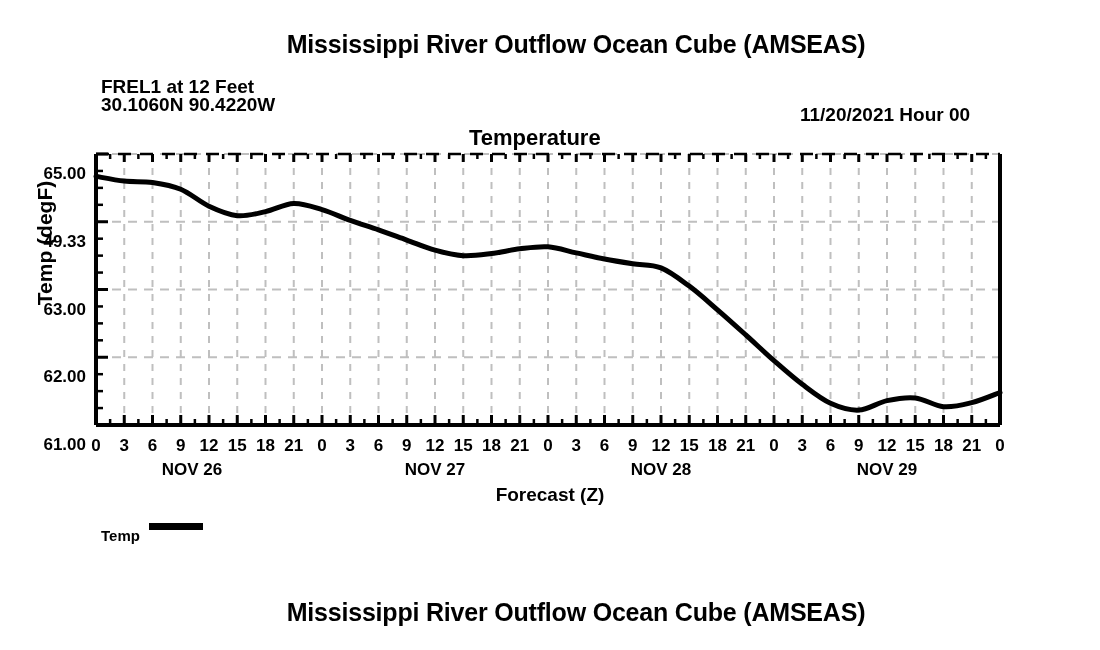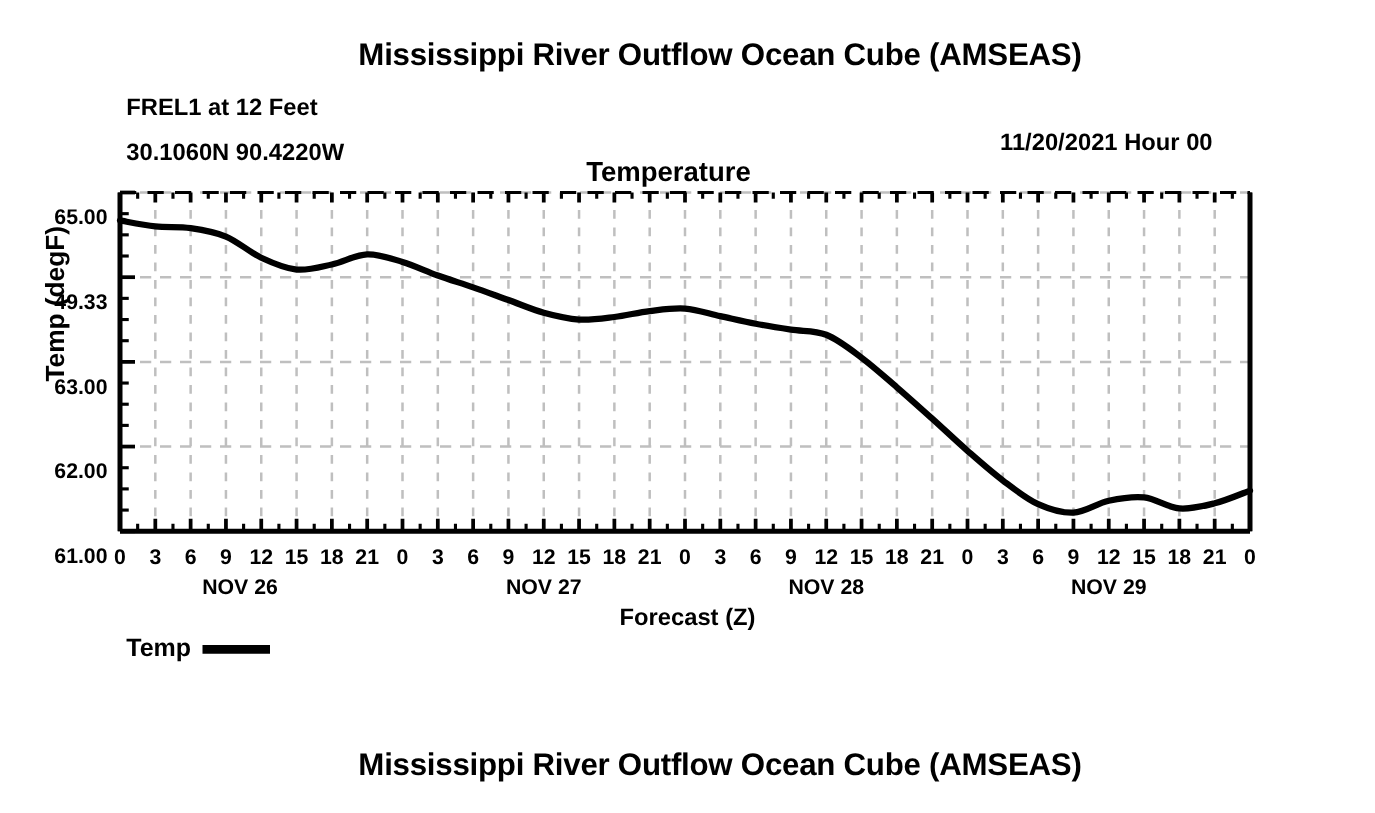--- a/index.html
+++ b/index.html
@@ -34,21 +34,21 @@
   #title-top { top: 30px; }
   #title-bottom { top: 598px; }
 
   .hdr-line {
     position: absolute;
     font-size: 19px;
     font-weight: bold;
     white-space: nowrap;
   }
   #hdr-station { left: 101px; top: 76px; }
-  #hdr-coords  { left: 101px; top: 112px; text-align: center; }
+  #hdr-coords  { left: 101px; top: 94px; text-align: center; }
   #hdr-param   { left: 469px; top: 101px; font-size: 22px; margin-top: 24px; }
   #hdr-date    { left: 800px; top: 104px; }
 
   #ylabel {
     position: absolute;
     left: -40px;
     top: 231px;
     width: 170px;
     text-align: center;
     font-size: 21px;
@@ -122,23 +122,24 @@
 
   #legend {
     position: absolute;
     left: 101px;
     top: 509px;
     display: flex;
     align-items: center;
     gap: 9px;
   }
   #legend-label {
-    font-size: 20px;
+    font-size: 15px;
     font-weight: bold;
     line-height: 1;
+    margin-top: 19px;
   }
   #legend-swatch {
     width: 54px;
     height: 7px;
     background: #000000;
   }
 </style>
 </head>
 <body>
 

